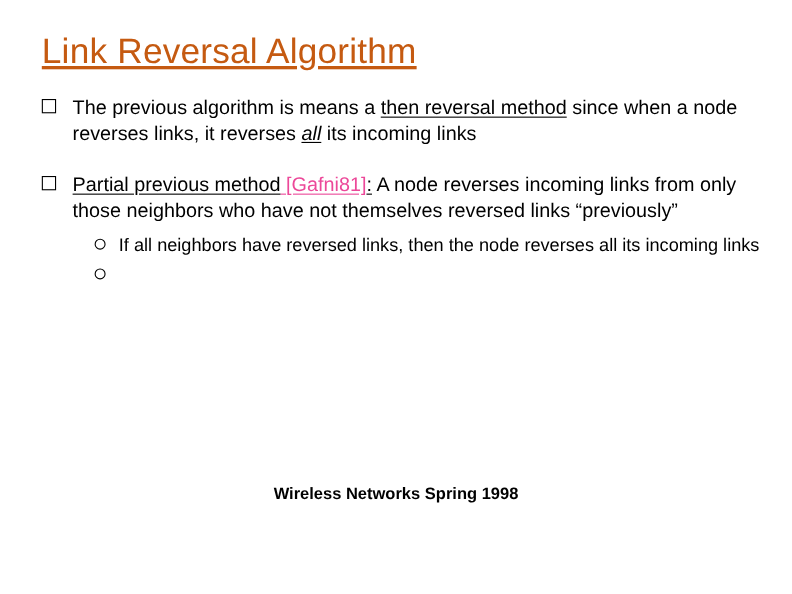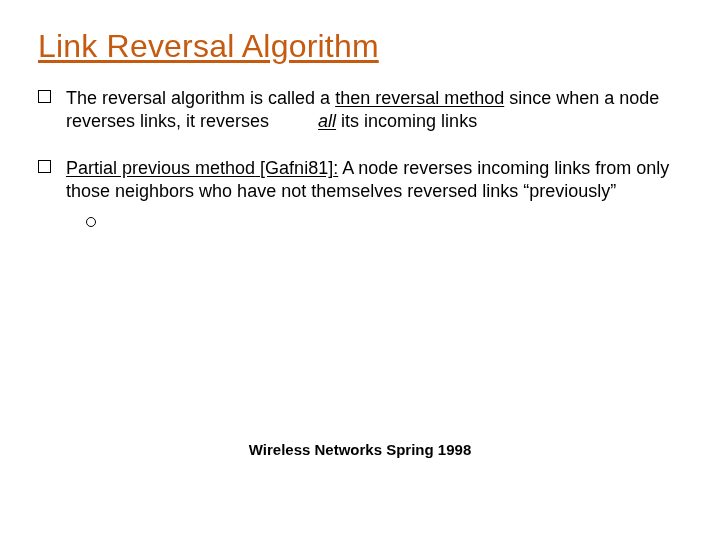--- a/index.html
+++ b/index.html
@@ -64,22 +64,22 @@
     position: absolute;
     left: 0;
     top: 4px;
     width: 10px;
     height: 10px;
     border: 1.2px solid #000;
     border-radius: 50%;
     box-sizing: border-box;
   }
   .underline { text-decoration: underline; text-underline-offset: 2px; }
-  .italic { font-style: italic; margin-left: 44px; }
-  .green { color: #000000; }
+  .italic { font-style: italic; }
+  .green { color: #ec4899; }
   .footer {
     position: absolute;
     bottom: 26px;
     left: 0;
     width: 100%;
     text-align: center;
     font-size: 15px;
     font-weight: bold;
   }
 </style>
@@ -88,31 +88,35 @@
 
 <div class="slide">
 
   <h1 class="title">Link Reversal Algorithm</h1>
 
   <ul class="bullets">
 
     <li>
       <span class="square-bullet"></span>
       <span>
-        <span>The reversal algorithm is called a </span><span class="underline">then reversal method</span><span> since when a node reverses links, it reverses </span><span class="underline italic">all</span><span> its incoming links</span>
+        <span>The previous algorithm is means a </span><span class="underline">then reversal method</span><span> since when a node reverses links, it reverses </span><span class="underline italic">all</span><span> its incoming links</span>
       </span>
     </li>
 
     <li>
       <span class="square-bullet"></span>
       <span>
         <span class="underline">Partial previous method</span><span class="green underline"> [Gafni81]</span><span class="underline">:</span><span> A node reverses incoming links from only those neighbors who have not themselves reversed links “previously”</span>
       </span>
 
       <ul class="sub">
+        <li>
+          <span class="circle-bullet"></span>
+          <span>If all neighbors have reversed links, then the node reverses all its incoming links</span>
+        </li>
         <li>
           <span class="circle-bullet"></span>
         </li>
       </ul>
     </li>
 
   </ul>
 
   <div class="footer">Wireless Networks Spring 1998</div>
 

